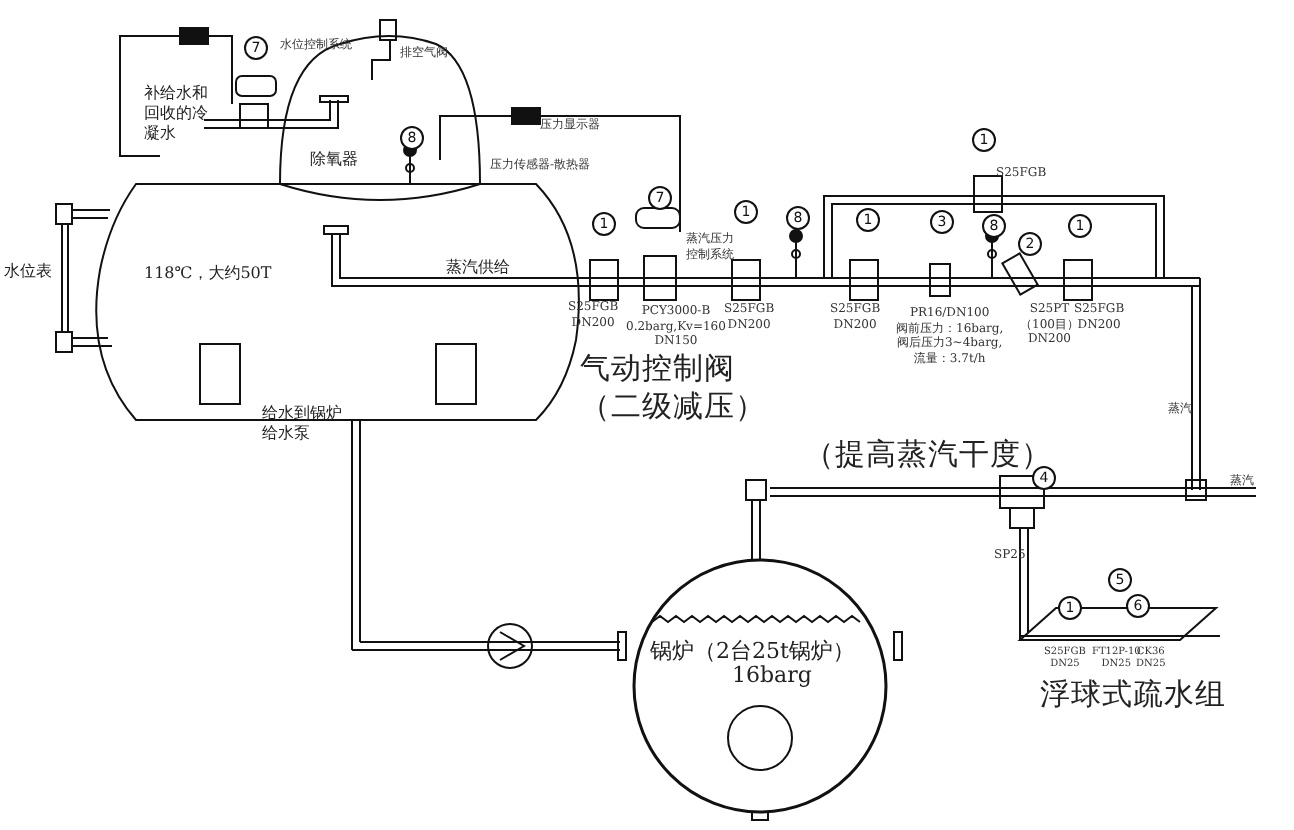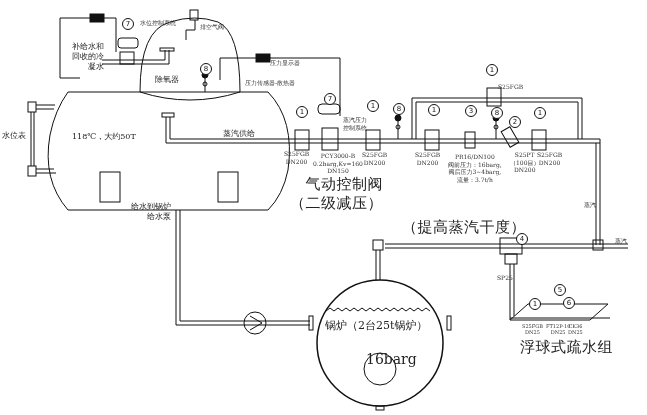--- a/index.html
+++ b/index.html
@@ -3,21 +3,21 @@
 <meta charset="utf-8">
 <style>
   html,body{margin:0;padding:0;background:#ffffff;}
   body{width:647px;height:415px;position:relative;overflow:hidden;font-family:"DejaVu Sans",sans-serif;color:#111;}
   #diagram{position:absolute;left:0;top:0;width:647px;height:415px;}
   .t{position:absolute;white-space:nowrap;color:#222;line-height:1;}
   .tiny{font-size:6px;font-family:"DejaVu Serif",serif;color:#333;}
   .small{font-size:8px;font-family:"DejaVu Serif",serif;}
   .big{font-size:15px;font-family:"DejaVu Serif",serif;letter-spacing:0.5px;}
   .bal{position:absolute;width:10px;height:10px;border:1px solid #111;border-radius:50%;background:#fff;font-size:7px;text-align:center;line-height:10px;font-family:"DejaVu Sans",sans-serif;}
-  .lbl2{line-height:1.25;text-align:right;}
+  .lbl2{line-height:1.25;}
 </style>
 </head>
 <body>
 
 <div id="diagram">
 <svg width="647" height="415" viewBox="0 0 647 415" style="position:absolute;left:0;top:0">
   <g fill="none" stroke="#111" stroke-width="1">
 
     <path d="M140,92 Q140,30 170,22 Q195,14 218,22 Q240,32 240,92"></path>
     <path d="M140,92 Q190,108 240,92"></path>
@@ -212,14 +212,14 @@
   <div>FT12P-10</div>
       <div>DN25</div>
 </div>
 <div class="t tiny lbl2" style="left:568px;top:323px;font-size:5px;text-align:center">
   <div>CK36</div>
       <div>DN25</div>
 </div>
 <div class="t big" style="left:520px;top:340px">浮球式疏水组</div>
 
 <div class="t" style="left:325px;top:320px;font-size:11px;font-family:'DejaVu Serif',serif">锅炉（2台25t锅炉）</div>
-<div class="t" style="left:366px;top:352px;font-size:14px;font-family:'DejaVu Serif',serif">16barg</div>
+<div class="t" style="left:366px;top:332px;font-size:11px;font-family:'DejaVu Serif',serif">16barg</div>
 </div>
 
 </body></html>

